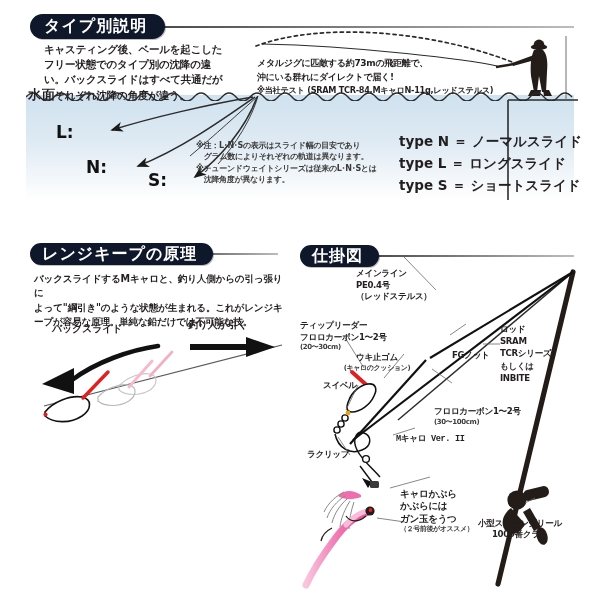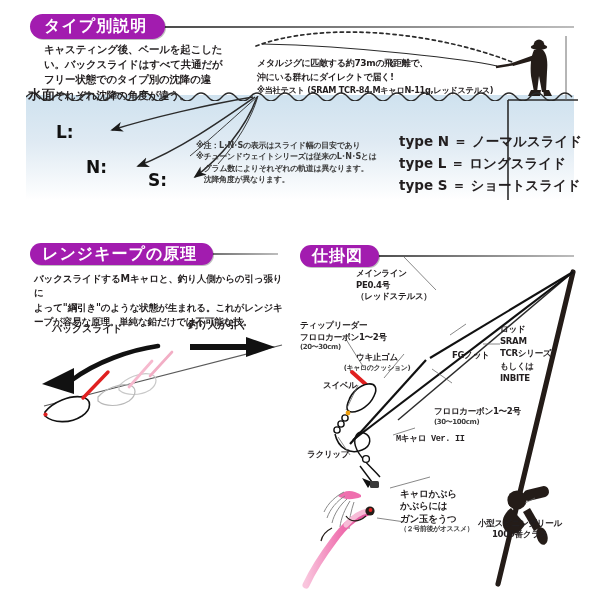--- a/index.html
+++ b/index.html
@@ -9,21 +9,21 @@
     font-family:"DejaVu Sans","Liberation Sans",sans-serif;
     color:#1a1a1a;
     overflow:hidden;
     position:relative;
   }
   #root{position:relative;width:600px;height:602px;}
 
   
   .pill{
     position:absolute;
-    background:#a21caf;
+    background:#0f172a;
     color:#ffffff;
     border-radius:13px;
     font-weight:bold;
     letter-spacing:1px;
     display:flex;align-items:center;
     padding:0 18px 0 14px;
     height:25px;
     box-sizing:border-box;
     z-index:6;
     box-shadow:1px 1px 0 rgba(0,0,0,.25);
@@ -261,41 +261,41 @@
     </g>
   </svg>
 
   <div class="pill" style="left:30px;top:14px;">
     <span>タイプ別説明</span>
   </div>
   <div class="pillrule" style="left:160px;top:26px;width:414px;"></div>
 
   <div class="copy" style="left:44px;top:42px;width:230px;">
     <div>キャスティング後、ベールを起こした</div>
+    <div>フリー状態でのタイプ別の沈降の違</div>
     <div>い。バックスライドはすべて共通だが</div>
-    <div>フリー状態でのタイプ別の沈降の違</div>
     <div>、それぞれ沈降の角度が違う。</div>
   </div>
 
   <div class="callout" style="left:257px;top:57px;width:300px;">
     <div>メタルジグに匹敵する約73mの飛距離で、</div>
     <div>沖にいる群れにダイレクトで届く!</div>
     <div style="font-size:8.2px;">※当社テスト (SRAM TCR-84,MキャロN-11g,レッドステルス)</div>
   </div>
 
   <div class="suimen">水面</div>
 
   <div class="lns" style="left:56px;top:122px;">L:</div>
   <div class="lns" style="left:86px;top:157px;">N:</div>
   <div class="lns" style="left:148px;top:170px;">S:</div>
 
   <div class="note" style="left:196px;top:140px;width:206px;">
     <div>※注：L･N･Sの表示はスライド幅の目安であり</div>
+    <div>　グラム数によりそれぞれの軌道は異なります。</div>
     <div>※チューンドウェイトシリーズは従来のL･N･Sとは</div>
-    <div>　グラム数によりそれぞれの軌道は異なります。</div>
     <div>　沈降角度が異なります。</div>
   </div>
 
   <div class="typelist">
     <div>type N ＝ ノーマルスライド</div>
     <div>type L ＝ ロングスライド</div>
     <div>type S ＝ ショートスライド</div>
   </div>
 
   <div class="pill sm" style="left:30px;top:243px;">

